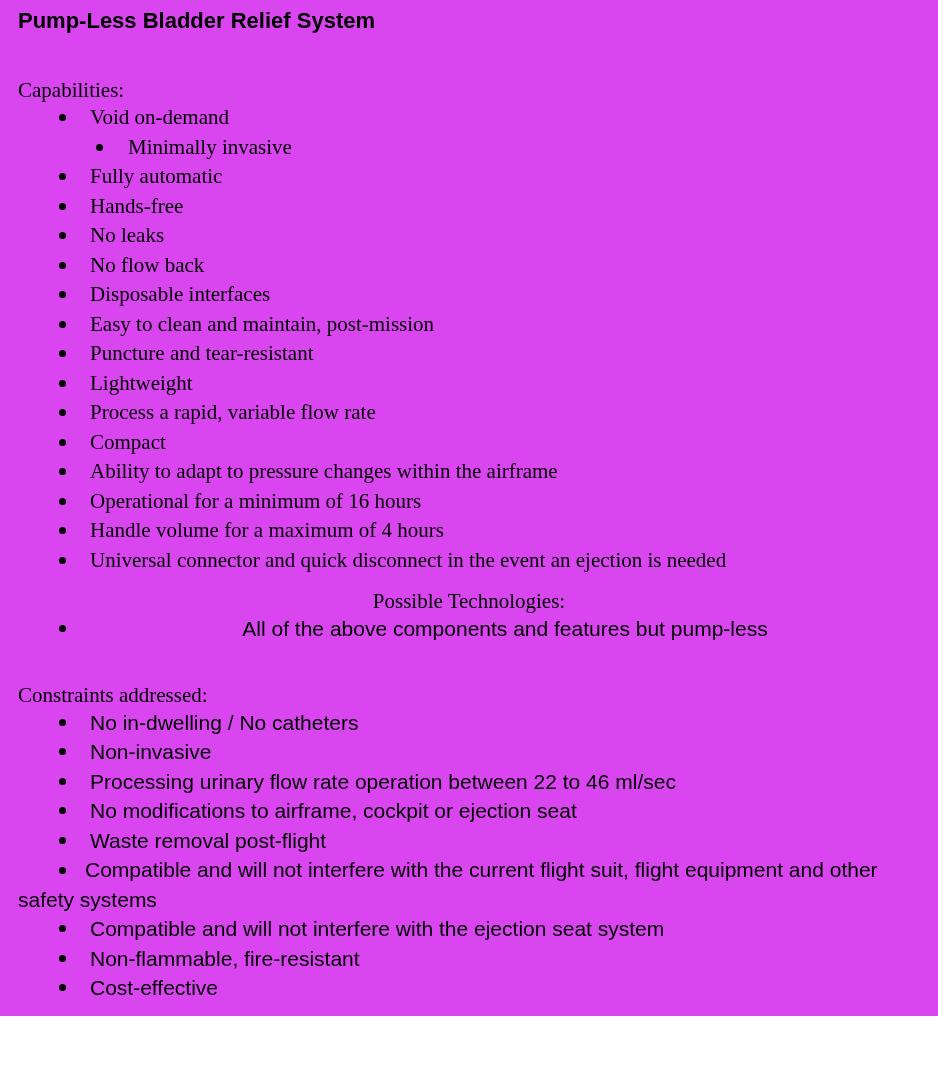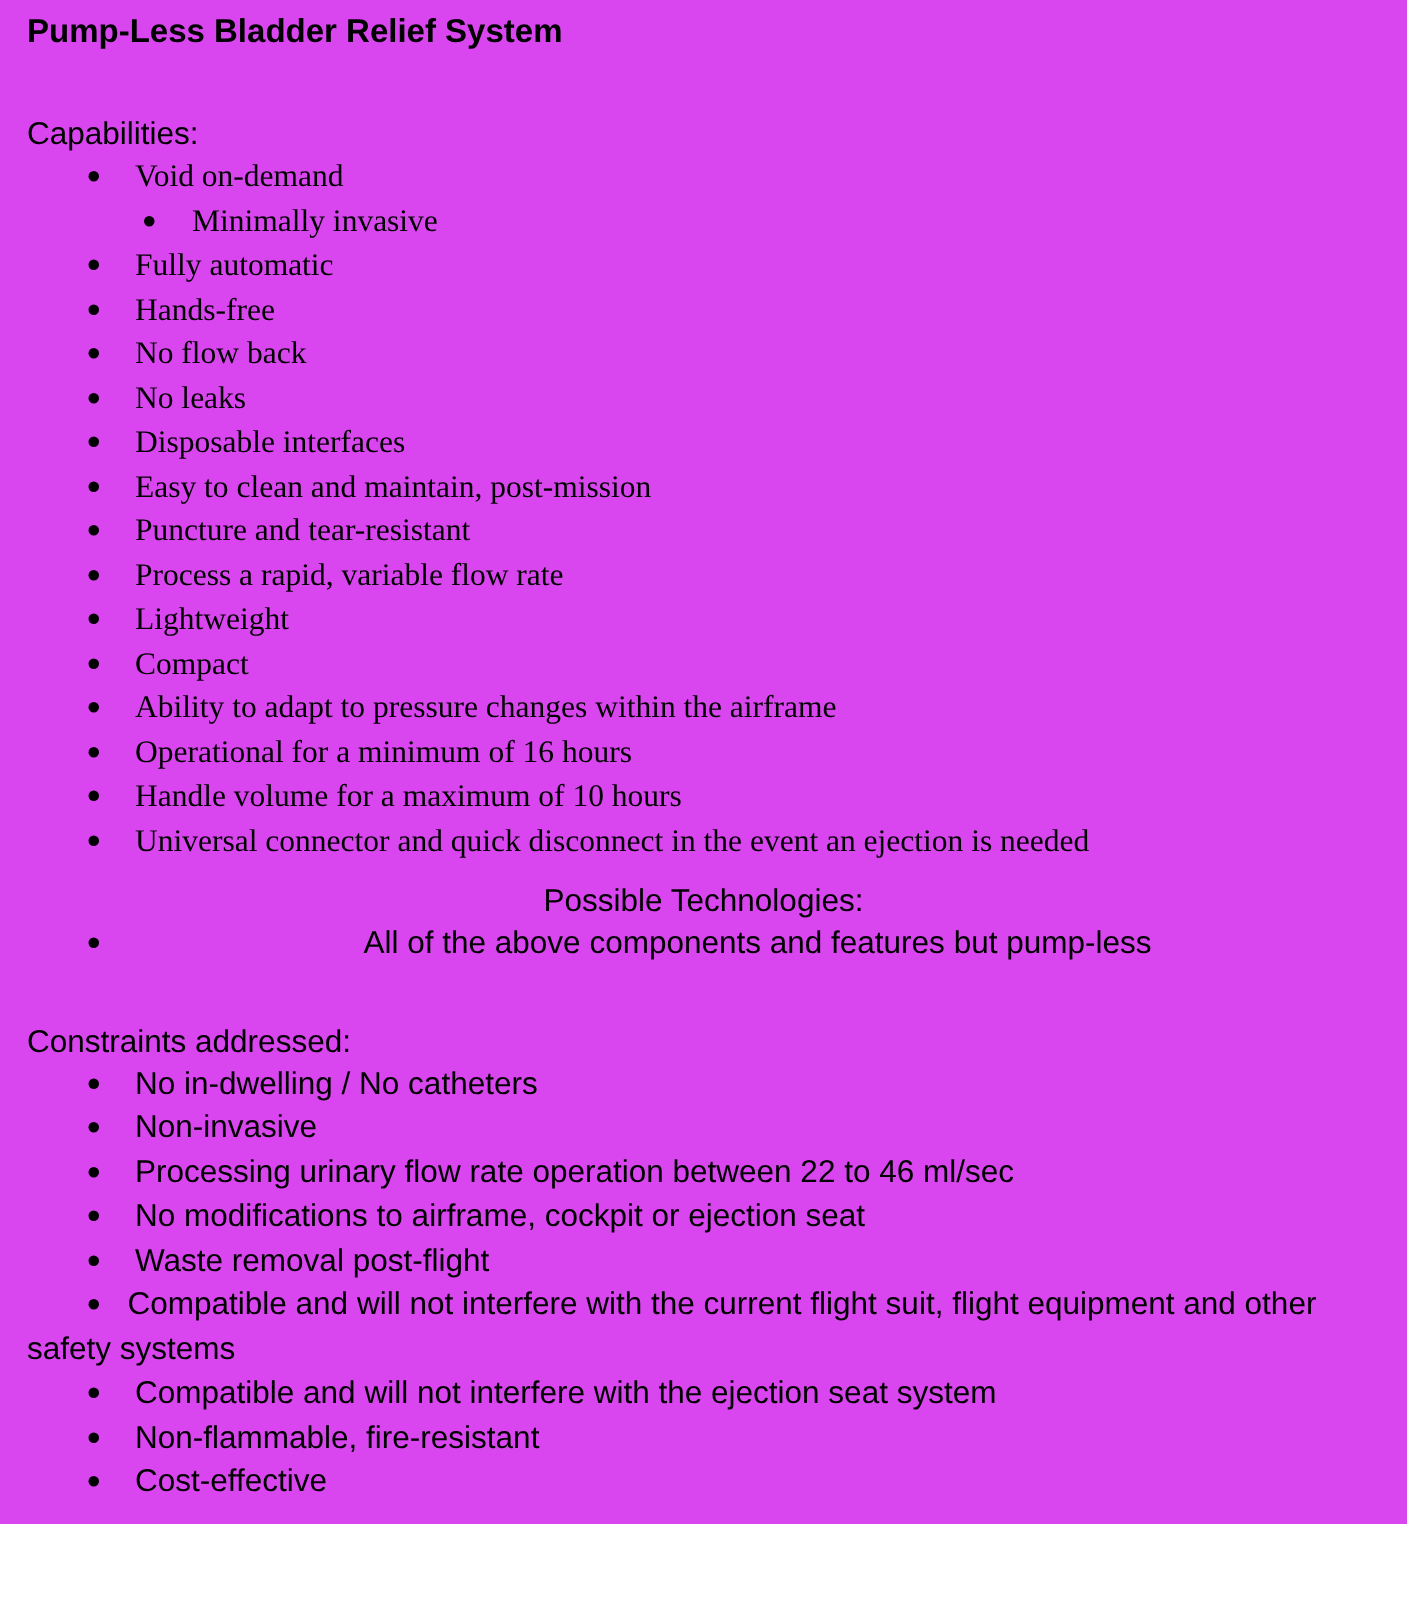--- a/index.html
+++ b/index.html
@@ -24,20 +24,21 @@
     font-size: 22px;
     font-weight: bold;
     line-height: 26px;
     margin: 0;
   }
   .sec-heading {
     font-size: 21px;
     font-weight: normal;
     line-height: 26px;
     margin: 0;
+    font-family: Liberation Serif, serif;
   }
   .h-capabilities { margin-top: 43px; }
   .h-technologies { margin-top: 13px; text-align: center; }
   .h-constraints  { margin-top: 38px; }
 
   ul.blist {
     list-style: none;
     margin: 0;
     padding: 0;
   }
@@ -90,31 +91,31 @@
 
   <h1 class="doc-title">Pump-Less Bladder Relief System</h1>
 
   <p class="sec-heading h-capabilities">Capabilities:</p>
 
   <ul class="blist ul-capabilities">
     <li>Void on-demand</li>
     <li class="li-nested">Minimally invasive</li>
     <li>Fully automatic</li>
     <li>Hands-free</li>
+    <li>No leaks</li>
     <li>No flow back</li>
-    <li>No leaks</li>
     <li>Disposable interfaces</li>
     <li>Easy to clean and maintain, post-mission</li>
     <li>Puncture and tear-resistant</li>
+    <li>Lightweight</li>
     <li>Process a rapid, variable flow rate</li>
-    <li>Lightweight</li>
     <li>Compact</li>
     <li>Ability to adapt to pressure changes within the airframe</li>
     <li>Operational for a minimum of 16 hours</li>
-    <li>Handle volume for a maximum of 10 hours</li>
+    <li>Handle volume for a maximum of 4 hours</li>
     <li>Universal connector and quick disconnect in the event an ejection is needed</li>
   </ul>
 
   <p class="sec-heading h-technologies">Possible Technologies:</p>
 
   <ul class="blist ul-technologies">
     <li>All of the above components and features but pump-less</li>
   </ul>
 
   <p class="sec-heading h-constraints">Constraints addressed:</p>

